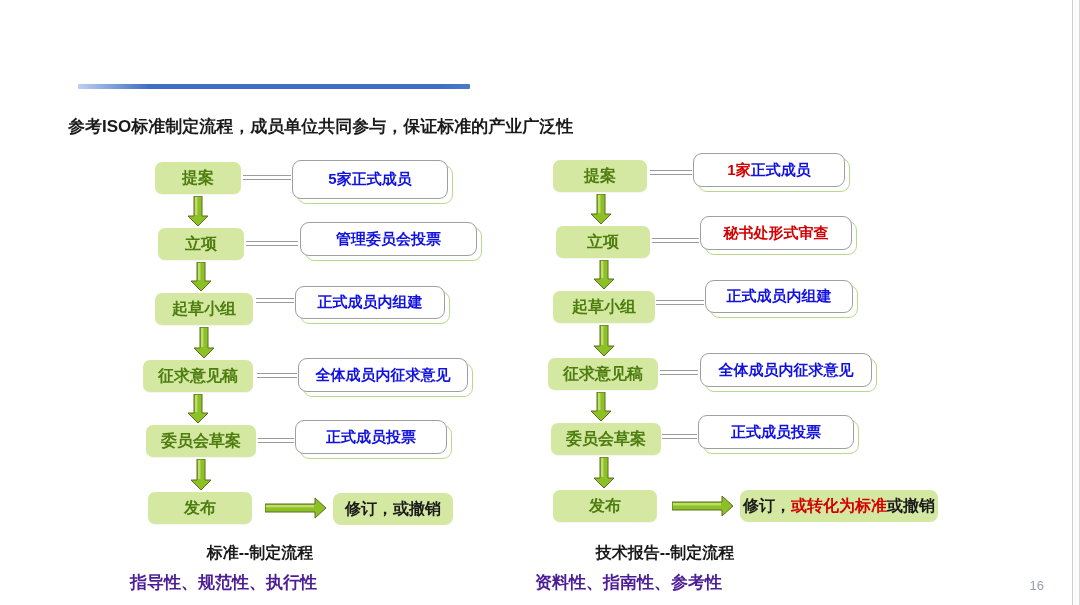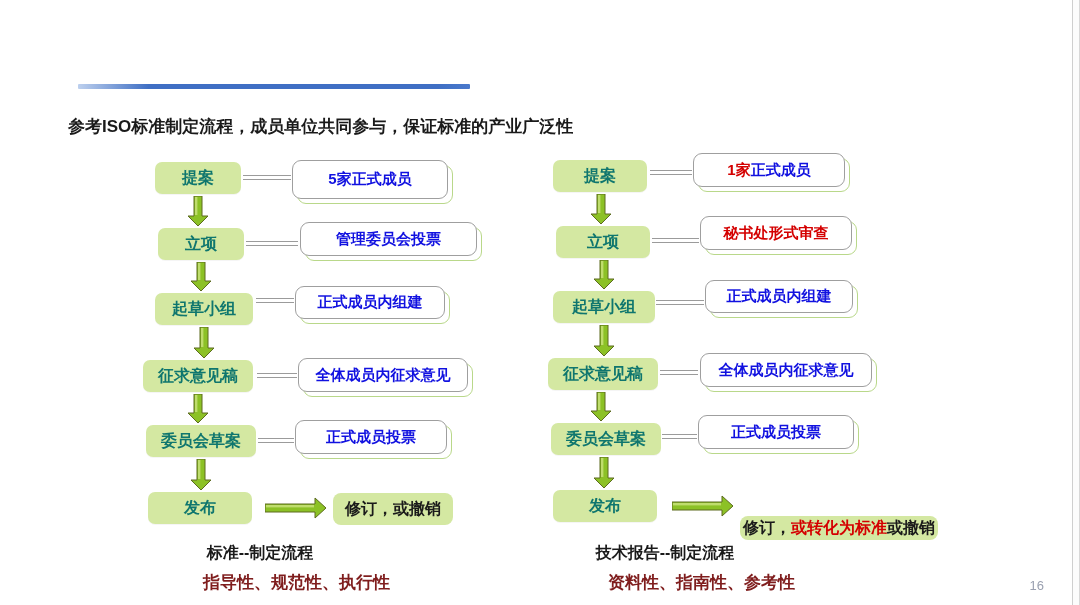--- a/index.html
+++ b/index.html
@@ -33,21 +33,21 @@
   }
 
   
   .col{position:absolute;top:0;left:0;}
 
   .stage{
     position:absolute;
     background:#d4e8a2;
     border-radius:7px;
     display:flex;align-items:center;justify-content:center;
-    font-size:16px;font-weight:bold;color:#0f766e;
+    font-size:16px;font-weight:bold;color:#4d7c0f;
     box-shadow:0 1px 0 rgba(0,0,0,0.04);
     white-space:nowrap;
   }
 
   
   .varrow{position:absolute;}
 
   
   .conn{position:absolute;height:5px;}
   .conn::before,.conn::after{
@@ -78,21 +78,21 @@
     display:flex;align-items:center;justify-content:center;
     font-size:16px;font-weight:bold;white-space:nowrap;
   }
   .harrow{position:absolute;}
 
   .caption{
     position:absolute;text-align:center;font-size:16px;font-weight:bold;color:#1a1a1a;
     white-space:nowrap;
   }
   .caption-red{
-    position:absolute;text-align:right;font-size:17px;font-weight:bold;color:#7f1d1d;
+    position:absolute;text-align:left;font-size:17px;font-weight:bold;color:#4c1d95;
     white-space:nowrap;
   }
   .pagenum{
     position:absolute;right:36px;bottom:12px;font-size:13px;color:#9aa0b0;
   }
 </style>
 </head>
 <body>
 
 <div class="slide">
@@ -259,21 +259,21 @@
       <div class="callout" style="left:698px;top:415px;width:156px;height:34px;">
         <div class="shadowbox"></div>
         <div class="mainbox">
           <span class="t-blue">正式成员投票</span>
         </div>
       </div>
       <svg class="harrow" style="left:672px;top:495px;" width="62" height="22" viewBox="0 0 62 22">
       <polygon points="0,7 50,7 50,1 61,11 50,21 50,15 0,15" fill="#8cc126" stroke="#5c6b1f" stroke-width="1"></polygon>
       <rect x="1" y="8" width="48" height="2.4" fill="#c8e27a" opacity="0.85"></rect>
     </svg>
-      <div class="pill" style="left:740px;top:490px;width:198px;height:24px;margin-top:26px;">
+      <div class="pill" style="left:740px;top:490px;width:198px;height:32px;">
       <span class="t-black">修订，</span>
         <span class="t-red">或转化为标准</span>
         <span class="t-black">或撤销</span>
       </div>
     </div>
 
   <div class="caption" style="left:150px;top:543px;width:220px;">标准--制定流程</div>
   <div class="caption-red" style="left:130px;top:571px;width:260px;">指导性、规范性、执行性</div>
 
   <div class="caption" style="left:545px;top:543px;width:240px;">技术报告--制定流程</div>

